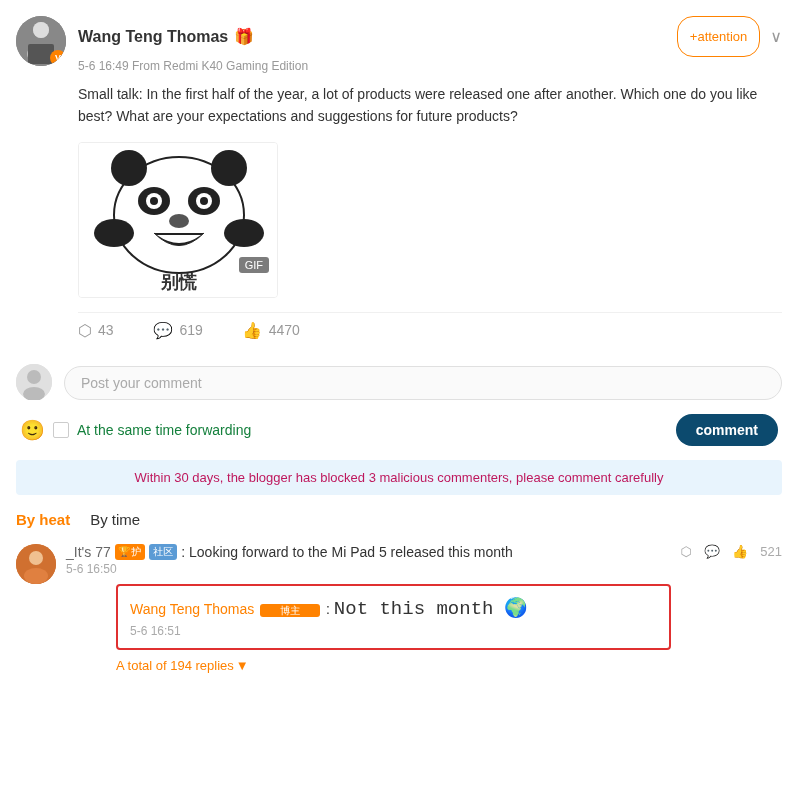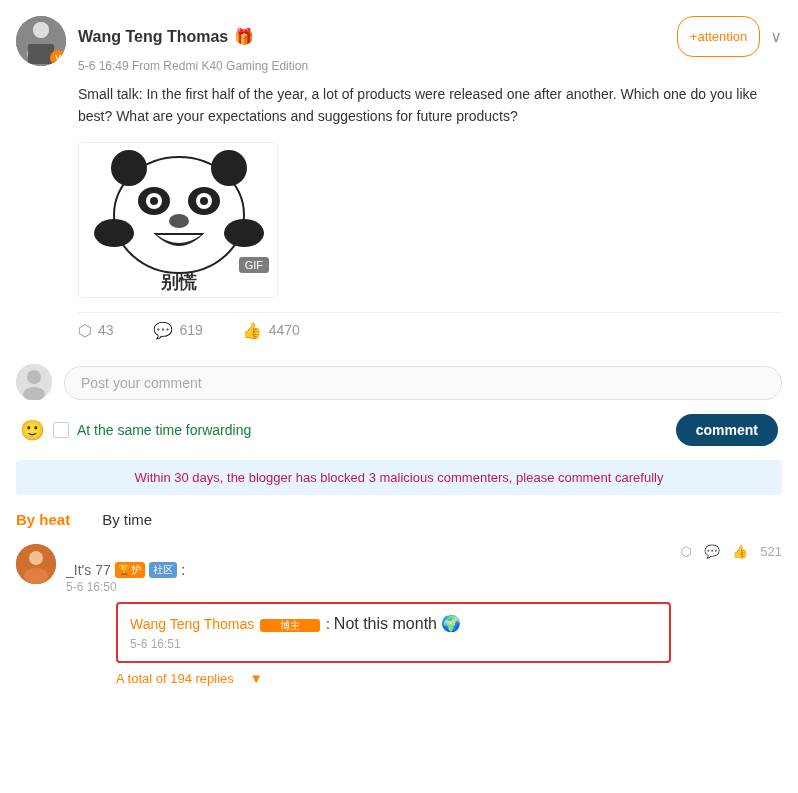--- a/index.html
+++ b/index.html
@@ -194,21 +194,21 @@
       padding: 10px 16px;
       color: #be185d;
       font-size: 13px;
       margin-bottom: 16px;
       text-align: center;
     }
     
     .sort-tabs {
       display: flex;
       align-items: center;
-      gap: 32px;
+      gap: 20px;
       margin-bottom: 16px;
     }
     .sort-tab {
       font-size: 15px;
       cursor: pointer;
       color: #333;
     }
     .sort-tab.active {
       color: #ff8200;
       font-weight: bold;
@@ -228,21 +228,20 @@
       flex-shrink: 0;
       display: flex;
       align-items: center;
       justify-content: center;
       color: white;
       font-size: 14px;
       font-weight: bold;
     }
     .comment-body {
       flex: 1;
-      margin-top: 18px;
     }
     .comment-username-row {
       display: flex;
       align-items: center;
       gap: 4px;
       flex-wrap: wrap;
     }
     .comment-username {
       color: #666;
       font-size: 14px;
@@ -298,36 +297,37 @@
     .reply-badge {
       background: #ff8200;
       color: white;
       font-size: 10px;
       padding: 1px 20px;
       border-radius: 3px;
       margin: 0 2px;
     }
     .reply-text {
       color: #333;
-      font-size: 16px;
+      font-size: 19px;
+      font-family: Liberation Mono, monospace;
     }
     .reply-time {
       color: #aaa;
       font-size: 12px;
       margin-top: 4px;
     }
     .view-replies {
       color: #ff8200;
       font-size: 13px;
       cursor: pointer;
       margin-left: 50px;
       margin-top: 4px;
       display: flex;
       align-items: center;
-      gap: 16px;
+      gap: 2px;
     }
 
     
     .panda-svg-container {
       margin-left: 62px;
       margin-bottom: 14px;
       width: 200px;
       height: 156px;
       position: relative;
       background: white;
@@ -450,20 +450,21 @@
         <circle cx="20" cy="14" r="7" fill="#f0c090"></circle>
         <ellipse cx="20" cy="32" rx="12" ry="8" fill="#e08040"></ellipse>
       </svg>
     </div>
     <div class="comment-body">
       <div class="comment-username-row">
         <span class="comment-username">_It's 77</span>
         <span class="badge-img">🏆护</span>
         <span class="badge-blue">社区</span>
         <span>:</span>
+        <span class="comment-text">Looking forward to the Mi Pad 5 released this month</span>
       </div>
       <div class="comment-time">5-6 16:50</div>
 
       <div class="reply-box">
         <div>
           <span class="reply-username">Wang Teng Thomas</span>
           <span class="reply-badge">博主</span>
           <span>:</span>
           <span class="reply-text">Not this month 🌍</span>
         </div>

